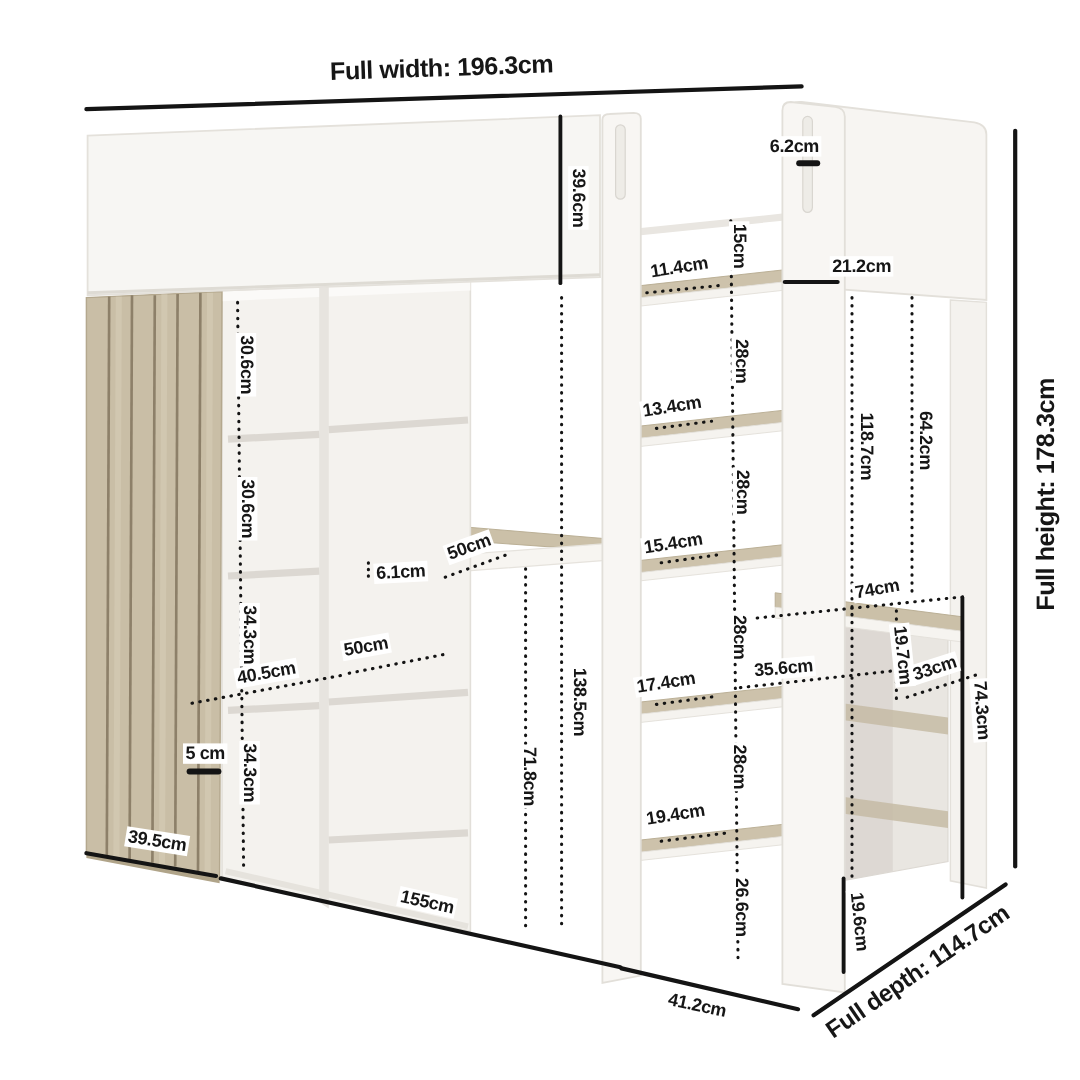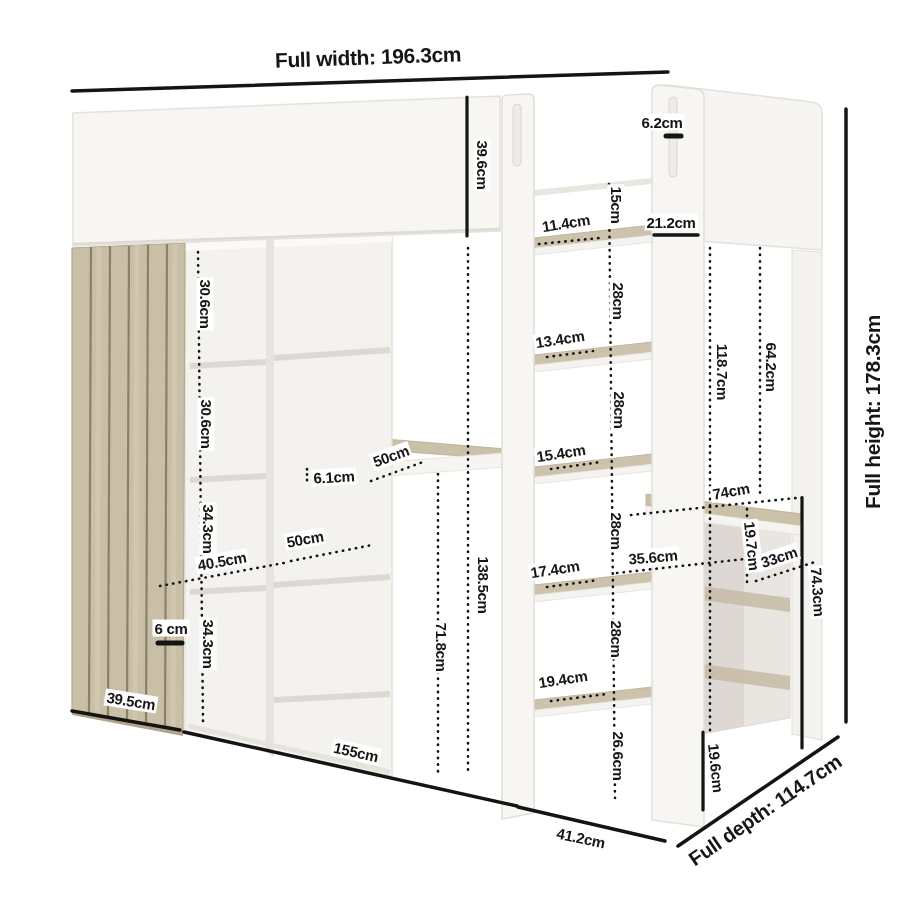--- a/index.html
+++ b/index.html
@@ -140,21 +140,21 @@
       <line x1="307" y1="469" x2="307" y2="483" stroke-dasharray="0.4 5"></line>
     </g>
   </svg>
 
   <span class="lbl big" style="left:368px;top:57px;--r:-2deg">Full width: 196.3cm</span>
   <span class="lbl big" style="left:872px;top:412px;--r:-90deg">Full height: 178.3cm</span>
   <span class="lbl mid" style="left:765px;top:810px;--r:-34.5deg">Full depth: 114.7cm</span>
 
   <span class="lbl" style="left:482px;top:165px;--r:90deg">39.6cm</span>
   <span class="lbl" style="left:662px;top:122px">6.2cm</span>
-  <span class="lbl" style="left:671px;top:222px">21.2cm</span>
+  <span class="lbl" style="left:718px;top:222px">21.2cm</span>
 
   <span class="lbl" style="left:566px;top:223px;--r:-9deg">11.4cm</span>
   <span class="lbl" style="left:560px;top:339px;--r:-9deg">13.4cm</span>
   <span class="lbl" style="left:561px;top:453px;--r:-9deg">15.4cm</span>
   <span class="lbl" style="left:555px;top:569px;--r:-9deg">17.4cm</span>
   <span class="lbl" style="left:563px;top:679px;--r:-9deg">19.4cm</span>
 
   <span class="lbl" style="left:616px;top:205px;--r:90deg">15cm</span>
   <span class="lbl" style="left:618px;top:301px;--r:90deg">28cm</span>
   <span class="lbl" style="left:619px;top:410px;--r:90deg">28cm</span>
@@ -164,21 +164,21 @@
 
   <span class="lbl" style="left:205px;top:304px;--r:90deg">30.6cm</span>
   <span class="lbl" style="left:206px;top:424px;--r:90deg">30.6cm</span>
   <span class="lbl" style="left:208px;top:529px;--r:90deg">34.3cm</span>
   <span class="lbl" style="left:208px;top:644px;--r:90deg">34.3cm</span>
 
   <span class="lbl" style="left:334px;top:477px;--r:-3deg">6.1cm</span>
   <span class="lbl" style="left:391px;top:456px;--r:-20deg">50cm</span>
   <span class="lbl" style="left:305px;top:539px;--r:-10deg">50cm</span>
   <span class="lbl" style="left:222px;top:561px;--r:-10deg">40.5cm</span>
-  <span class="lbl" style="left:171px;top:628px">6 cm</span>
+  <span class="lbl" style="left:171px;top:628px">5 cm</span>
 
   <span class="lbl" style="left:131px;top:701px;--r:9deg">39.5cm</span>
   <span class="lbl" style="left:356px;top:752px;--r:12.5deg">155cm</span>
   <span class="lbl" style="left:581px;top:838px;--r:12deg">41.2cm</span>
 
   <span class="lbl" style="left:483px;top:585px;--r:90deg">138.5cm</span>
   <span class="lbl" style="left:441px;top:647px;--r:90deg">71.8cm</span>
   <span class="lbl" style="left:722px;top:372px;--r:90deg">118.7cm</span>
   <span class="lbl" style="left:771px;top:367px;--r:90deg">64.2cm</span>
 

